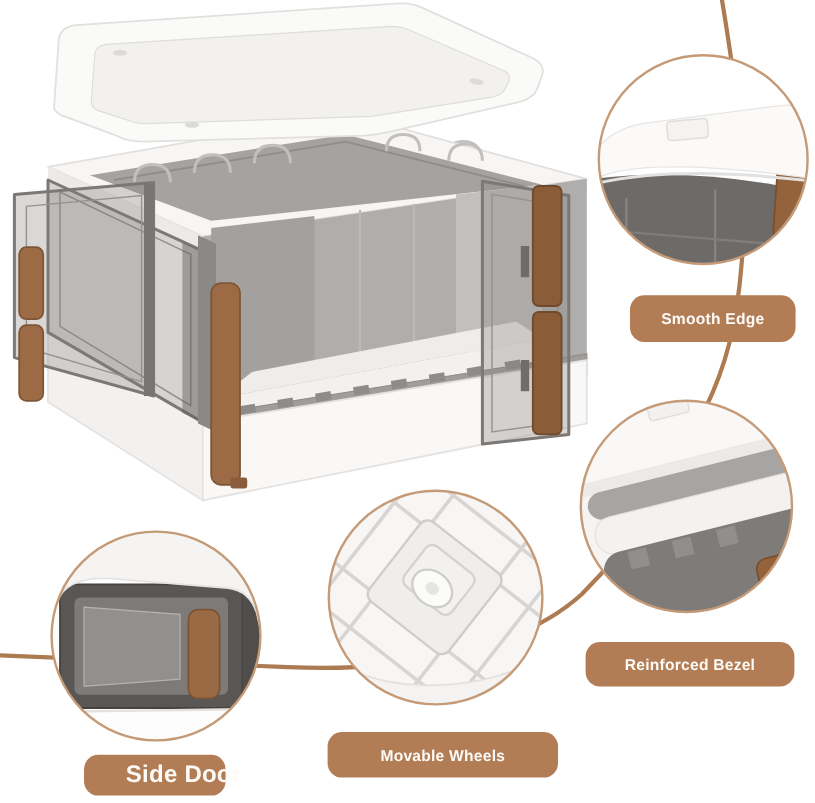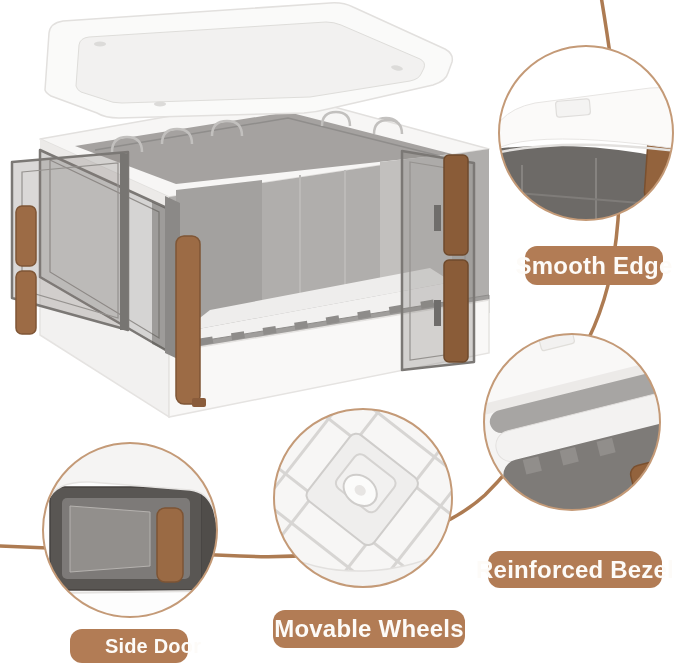--- a/index.html
+++ b/index.html
@@ -10,28 +10,28 @@
     overflow:hidden;
     font-family:"Liberation Sans", sans-serif;
   }
   .scene{position:absolute;left:0;top:0;}
   .callout-label{
     position:absolute;
     display:flex;align-items:center;justify-content:center;
     background:#b27c55;
     color:#fdfbf8;
     font-weight:bold;
-    font-size:24px;
+    font-size:13px;
     letter-spacing:.2px;
     border-radius:12px;
     white-space:nowrap;
     box-sizing:border-box;
   }
   #label-smooth-edge{left:525px;top:246px;width:138px;height:39px;}
-  #label-reinforced-bezel{left:488px;top:535px;width:174px;height:37px;margin-top:16px;}
+  #label-reinforced-bezel{left:488px;top:535px;width:174px;height:37px;}
   #label-movable-wheels{left:273px;top:610px;width:192px;height:38px;}
   #label-side-door{left:70px;top:629px;width:118px;height:34px;font-size:20px;padding-left:48px;}
 </style>
 </head>
 <body>
 
 <div class="canvas">
 
   <svg class="scene" width="679" height="669" viewBox="0 0 679 669">
     <defs>

